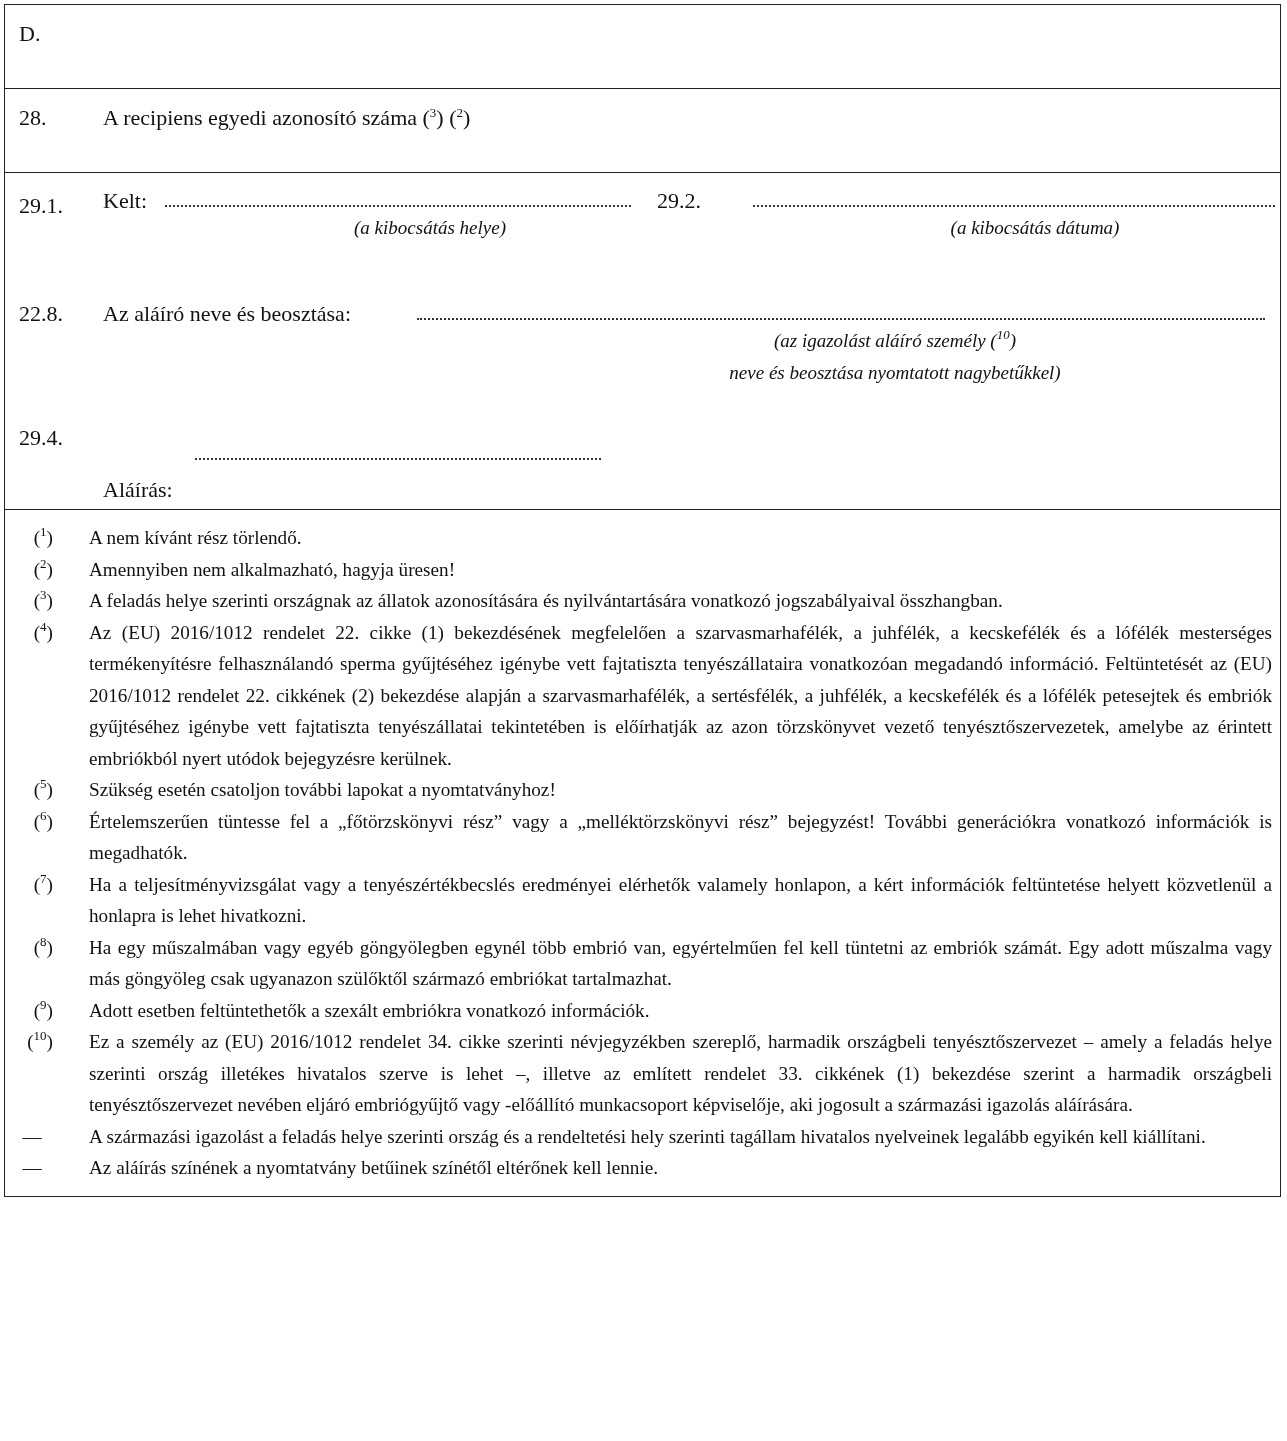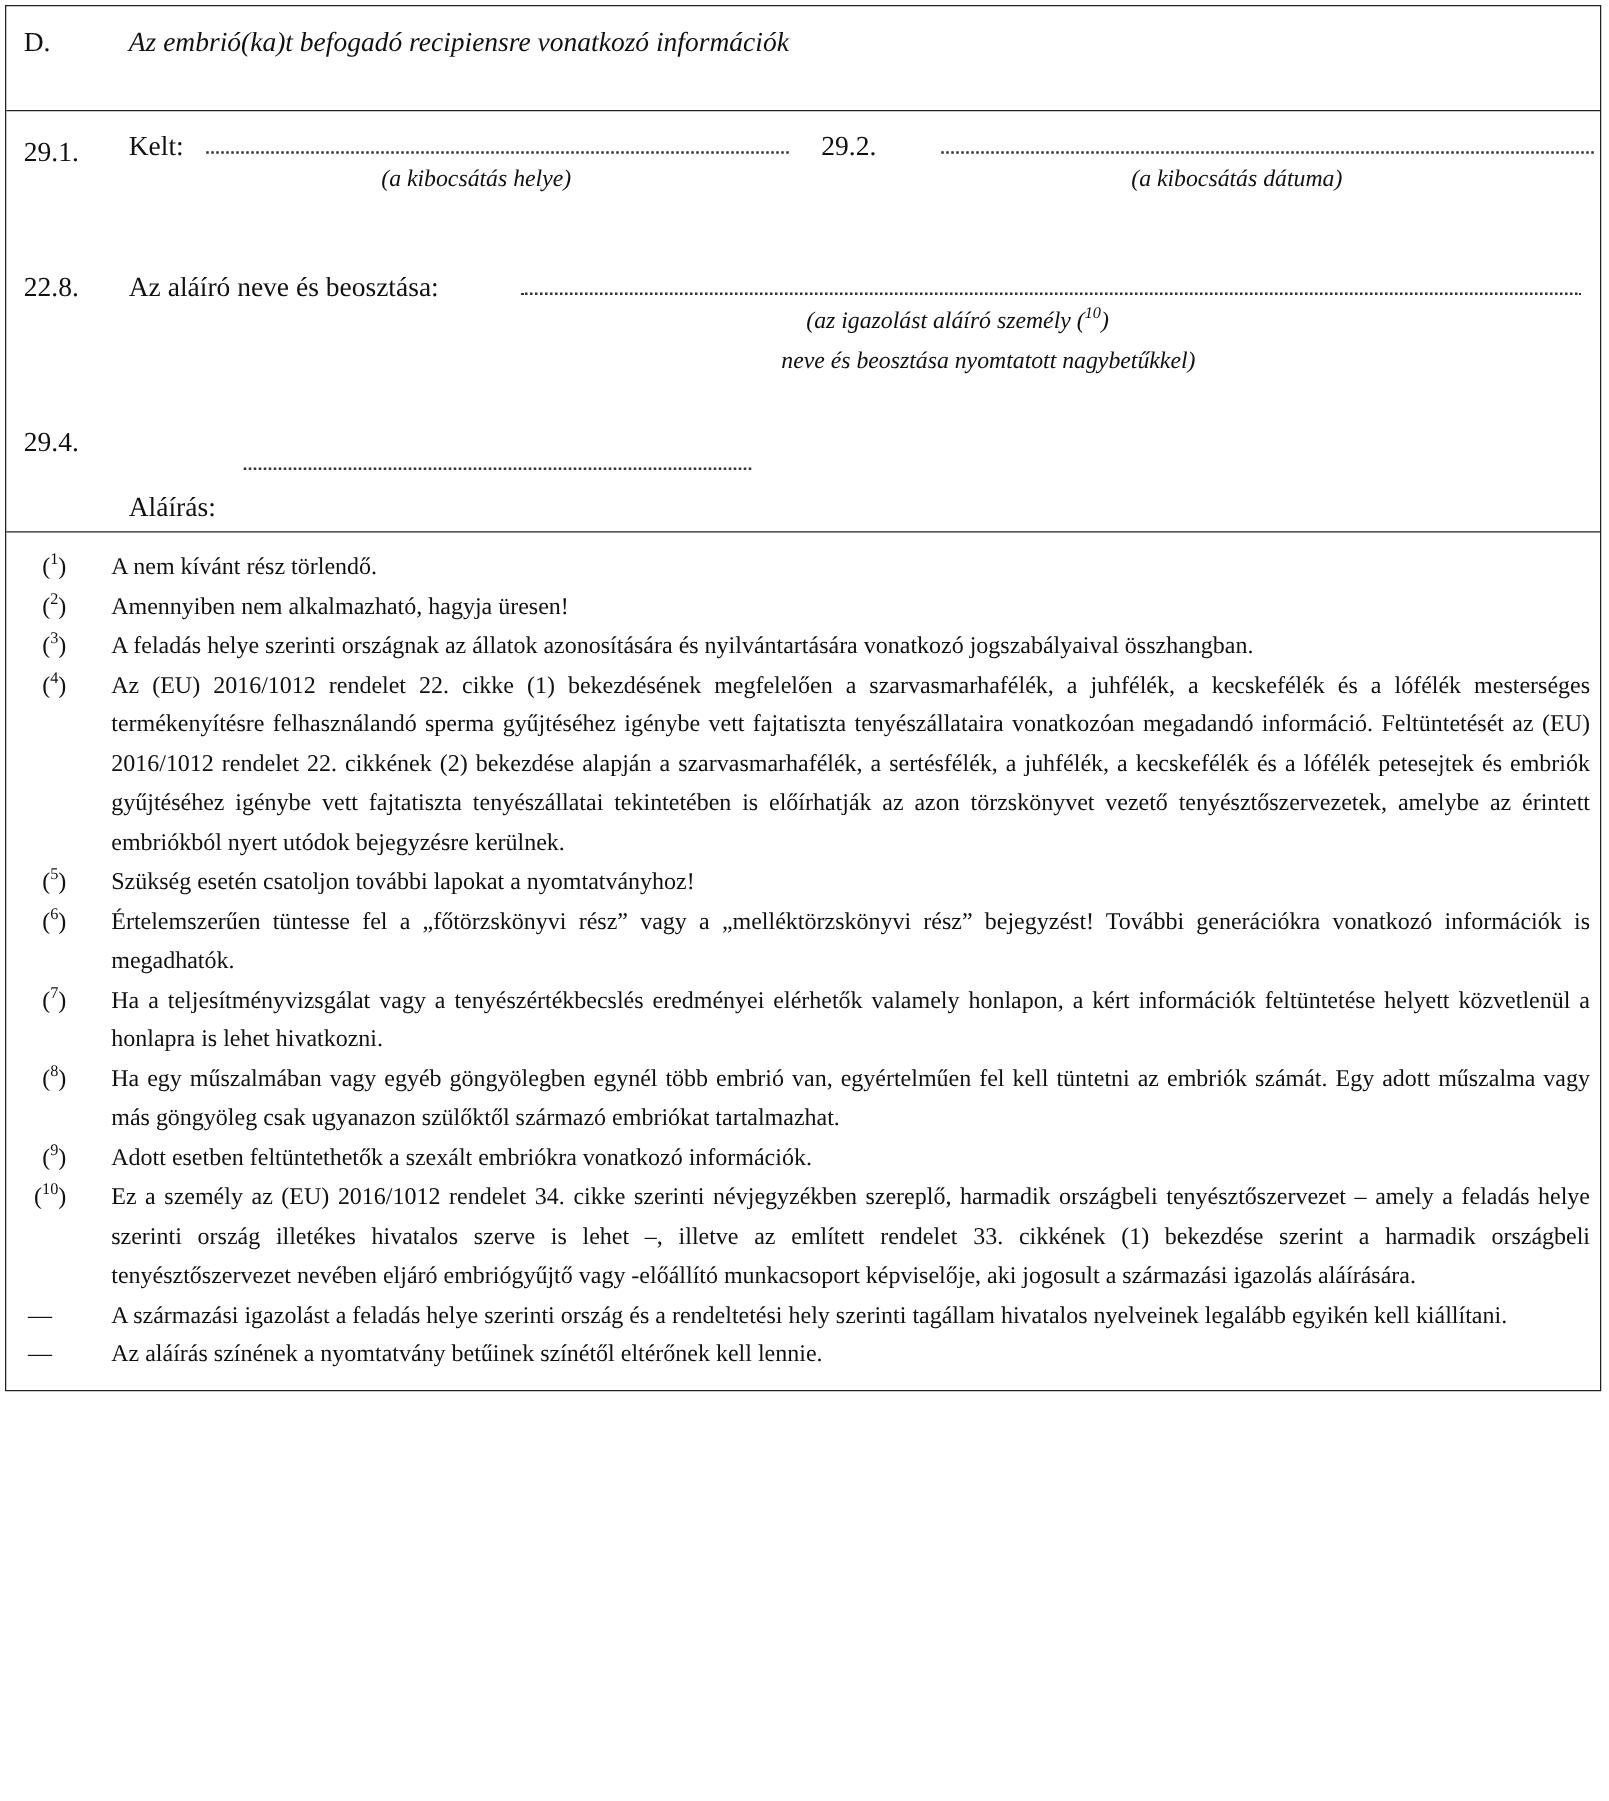--- a/index.html
+++ b/index.html
@@ -7,37 +7,40 @@
   .frame { position: absolute; left: 4px; top: 4px; width: 1277px; border: 1.5px solid #222; box-sizing: border-box; }
   .row { border-bottom: 1.5px solid #222; position: relative; box-sizing: border-box; }
   .row.r1 { height: 84px; }
   .row.r2 { height: 84px; }
   .row.r3 { height: 337px; }
   .num { position: absolute; left: 14px; font-size: 22px; }
   .txt { position: absolute; left: 98px; font-size: 22px; }
   .it { font-style: italic; }
   sup { font-size: 13px; vertical-align: 8px; line-height: 0; }
   .dots { position: absolute; border-bottom: 2px dotted #333; height: 0; }
-  .cap { position: absolute; font-size: 19px; font-style: italic; }
+  .cap { position: absolute; font-size: 19px; font-style: italic; text-align: center; }
   .notes { padding: 12px 8px 12px 0; font-size: 19.2px; line-height: 31.5px; }
   .note { display: flex; text-align: justify; }
   .note .mark { width: 52px; flex: 0 0 52px; text-align: right; padding-right: 4px; box-sizing: border-box; white-space: nowrap; }
   .note .body { flex: 1; padding-left: 4px; margin-left: 28px; }
   .note.dash .mark { text-align: center; padding-left: 6px; }
 </style>
 </head>
 <body>
 
 <div class="frame">
 
   <div class="row r1">
     <span class="num" style="top:16px;">D.</span>
-    <span class="txt it" style="top:16px;">Az embrió(ka)t befogadó recipiensre vonatkozó információk</span>
   </div>
 
+  <div class="row r2">
+    <span class="num" style="top:16px;">28.</span>
+    <span class="txt" style="top:16px;"><span>A recipiens egyedi azonosító száma</span> (<sup>3</sup>) (<sup>2</sup>)</span>
+  </div>
 
   <div class="row r3">
 
     <span class="num" style="top:20px;">29.1.</span>
     <span class="txt" style="top:15px;">Kelt:</span>
     <div class="dots" style="left:160px; top:32px; width:466px;"></div>
     <span class="cap" style="left:300px; top:44px; width:250px;">(a kibocsátás helye)</span>
 
     <span class="num" style="left:652px; top:15px;">29.2.</span>
     <div class="dots" style="left:748px; top:32px; width:522px;"></div>

